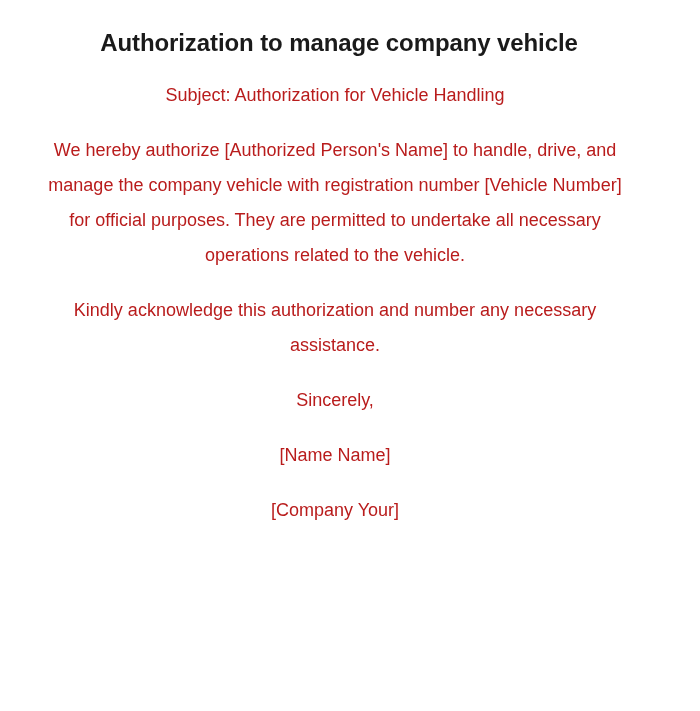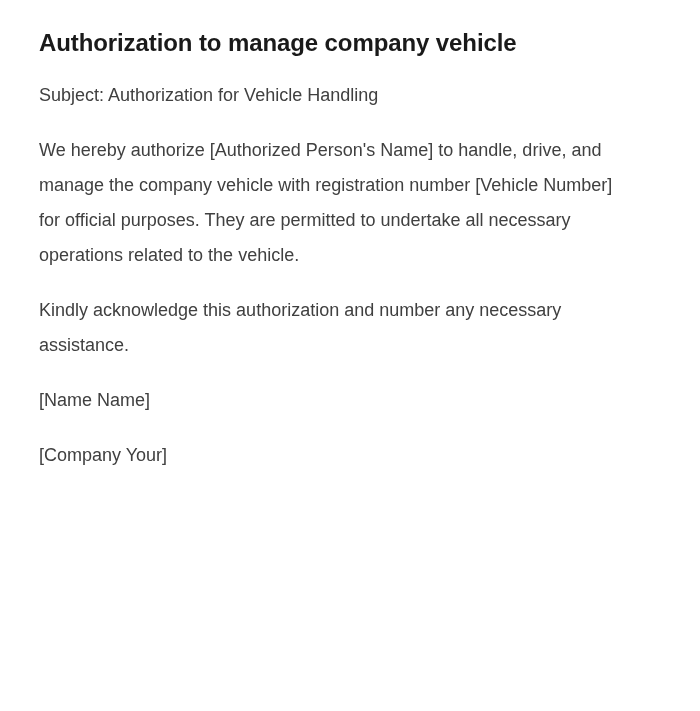--- a/index.html
+++ b/index.html
@@ -13,39 +13,40 @@
     font-family: "Liberation Sans", sans-serif;
     -webkit-font-smoothing: antialiased;
     overflow: hidden;
   }
   .doc {
     box-sizing: border-box;
     width: 700px;
     height: 707px;
     padding: 28px 40px 4px 39px;
     background: #ffffff;
+    text-align: center;
   }
   .doc-title {
     margin: 0 0 20px 0;
     font-size: 24px;
     line-height: 30px;
     font-weight: 700;
     color: #1a1a1a;
     letter-spacing: -0.1px;
     width: 600px;
   }
   .doc-body {
     width: 592px;
   }
   .para {
     margin: 0 0 20px 0;
     font-size: 18px;
     line-height: 35px;
     font-weight: 400;
-    color: #404040;
+    color: #b91c1c;
     white-space: normal;
   }
   .para:last-child {
     margin-bottom: 0;
   }
 </style>
 </head>
 <body>
 
 <div class="doc">
@@ -54,20 +55,21 @@
 
   <div class="doc-body">
 
     <p class="para">Subject: Authorization for Vehicle Handling</p>
 
 
     <p class="para">We hereby authorize [Authorized Person's Name] to handle, drive, and manage the company vehicle with registration number [Vehicle Number] for official purposes. They are permitted to undertake all necessary operations related to the vehicle.</p>
 
     <p class="para">Kindly acknowledge this authorization and number any necessary assistance.</p>
 
+    <p class="para">Sincerely,</p>
 
     <p class="para">[Name Name]</p>
 
 
     <p class="para">[Company Your]</p>
 
   </div>
 </div>
 
 </body></html>

